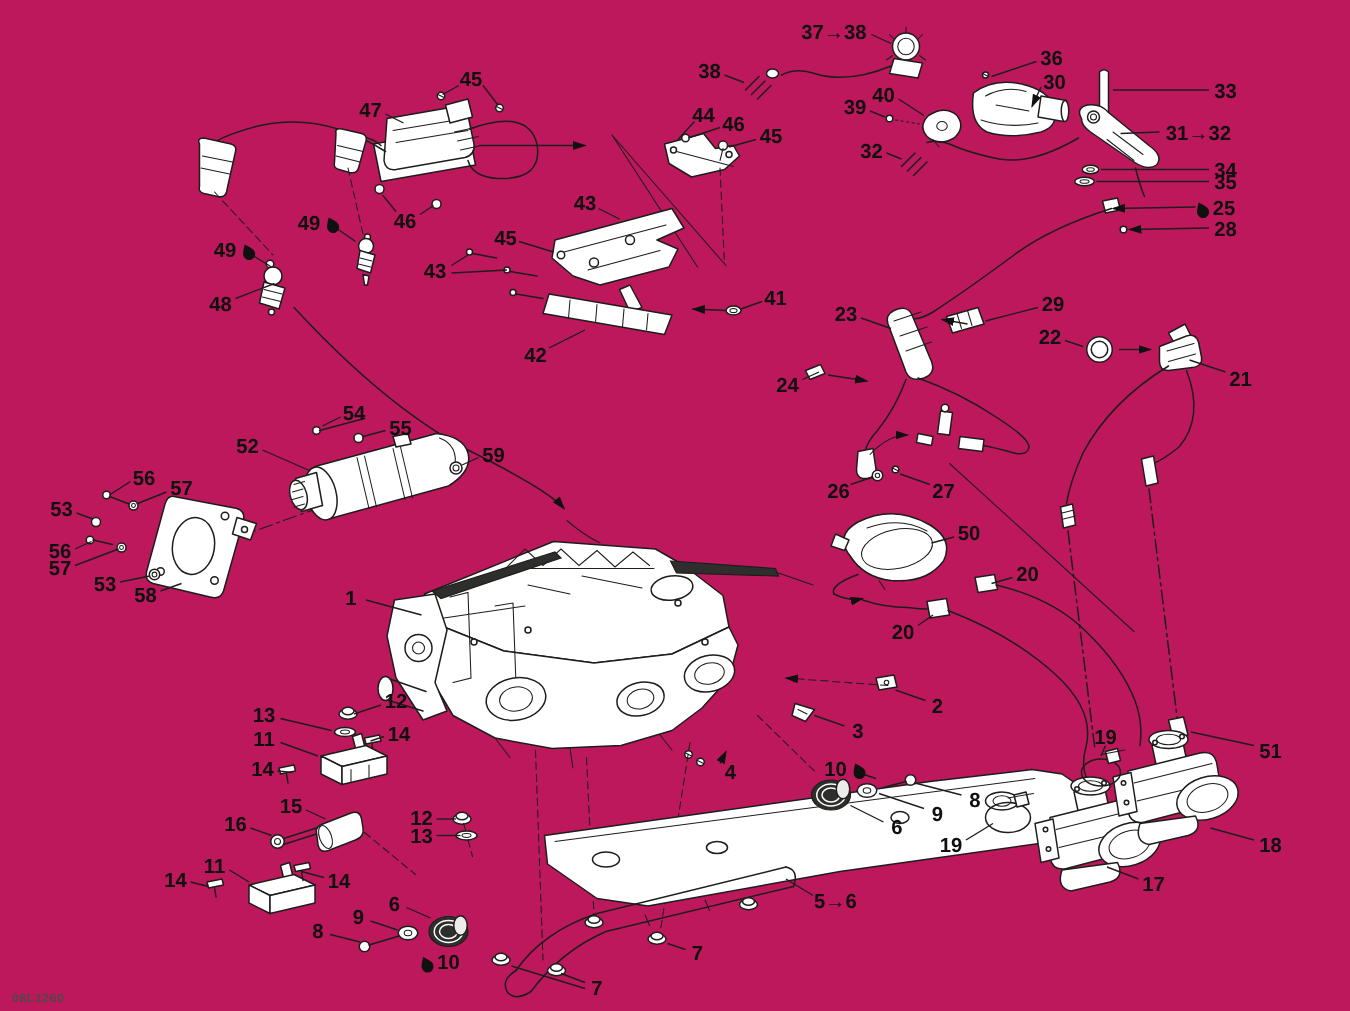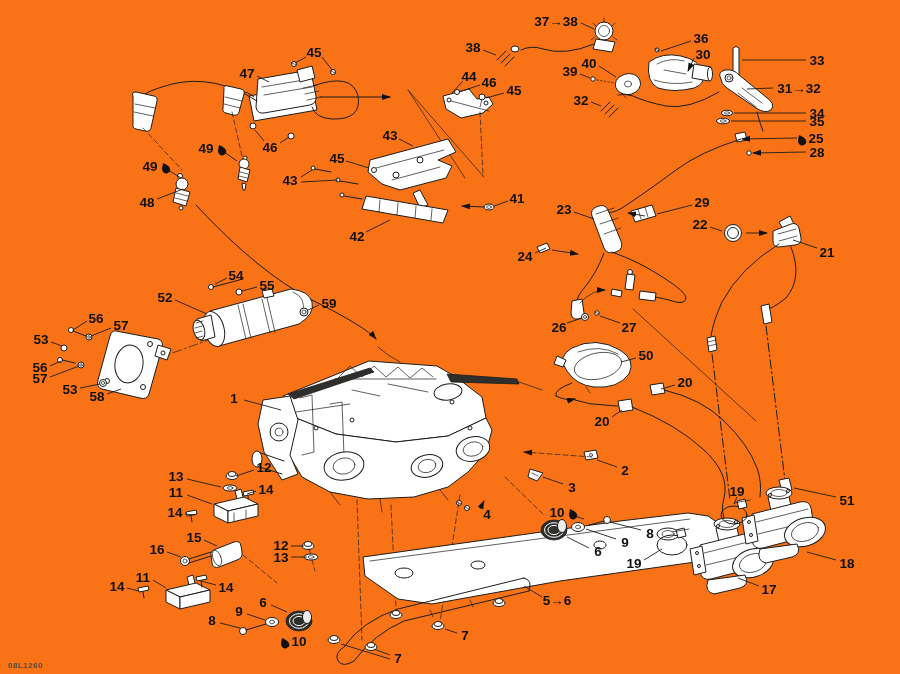--- a/index.html
+++ b/index.html
@@ -1,16 +1,16 @@
 <!DOCTYPE html>
 <html><head>
 <meta charset="utf-8">
 <style>
   html,body{margin:0;padding:0;background:#fff;}
-  .stage{position:relative;width:900px;height:674px;background:#f97316;overflow:hidden;
+  .stage{position:relative;width:900px;height:674px;background:#be185d;overflow:hidden;
          font-family:"Liberation Sans",sans-serif;}
   svg{position:absolute;left:0;top:0;}
   .ln{fill:none;stroke:#1d1d1b;stroke-width:1;stroke-linecap:round;stroke-linejoin:round;}
   .thin{fill:none;stroke:#1d1d1b;stroke-width:.7;stroke-linecap:round;}
   .fw{fill:#ffffff;stroke:#1d1d1b;stroke-width:1;stroke-linejoin:round;}
   .fg{fill:#ececea;stroke:#1d1d1b;stroke-width:1;}
   .fd{fill:#2e2e2c;stroke:#1d1d1b;stroke-width:.8;}
   .dash{stroke-dasharray:5 3;}
   .dashdot{stroke-dasharray:9 3 2 3;}
   .dot{stroke-dasharray:1.5 2.2;}

